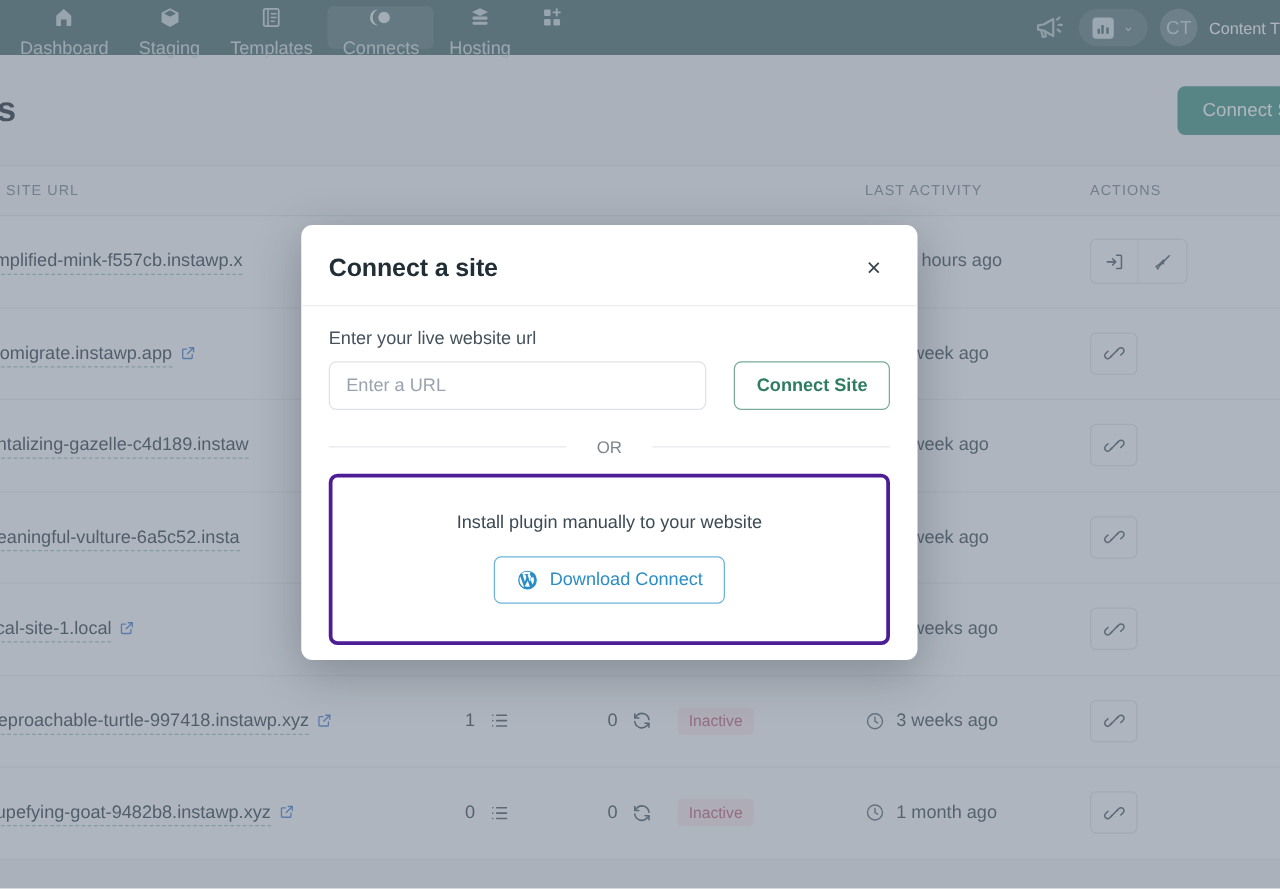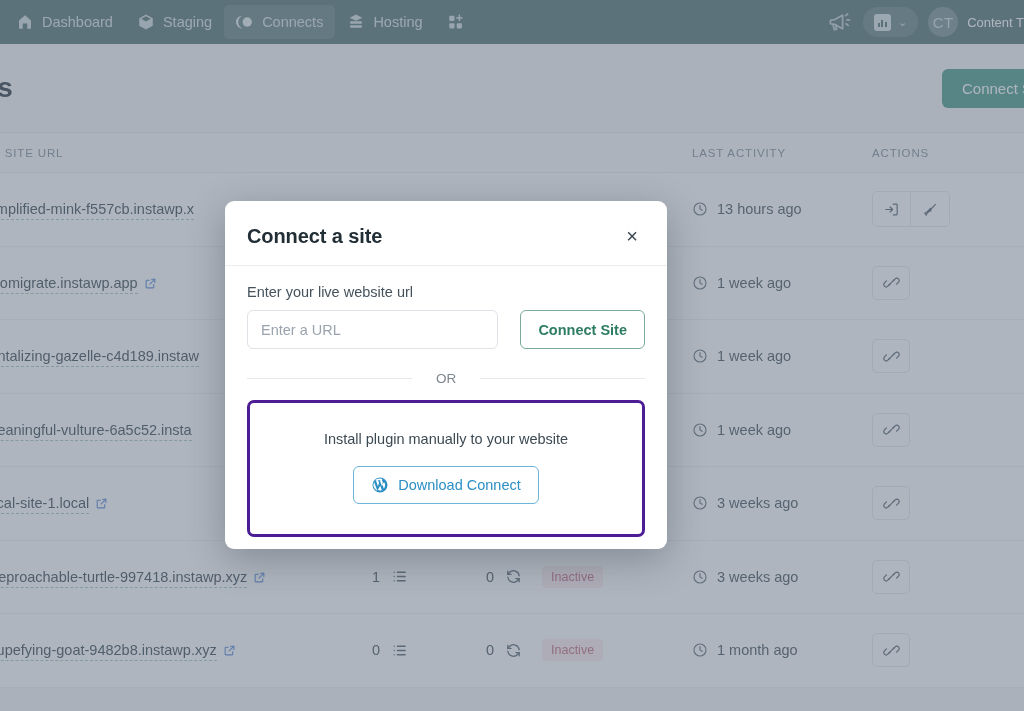--- a/index.html
+++ b/index.html
@@ -24,20 +24,21 @@
     display: flex; align-items: center;
     padding-left: 4px;
     z-index: 5;
   }
   .nav-item {
     display: flex; align-items: center; gap: 8px;
     height: 34px; padding: 0 12px;
     border-radius: 5px;
     color: #d6e0e0; font-size: 14.5px;
     white-space: nowrap;
+    flex-direction: column;
   }
   .nav-item.active { background: rgba(255,255,255,0.10); }
   .nav-ico { width: 18px; height: 18px; display: block; flex: 0 0 18px; }
   .nav-ico svg { width: 18px; height: 18px; display: block; }
   .nav-right {
     position: absolute; right: 0; top: 0;
     height: 44px; display: flex; align-items: center; gap: 10px;
     padding-right: 0px;
   }
   .megaphone { width: 26px; height: 26px; opacity: .85; }
@@ -153,28 +154,27 @@
   .overlay {
     position: absolute; top: 0; left: 0;
     width: 1024px; height: 711px;
     background: rgba(108,120,136,0.55);
     z-index: 20;
   }
 
   
   .modal {
     position: absolute;
-    left: 225px; top: 180px;
-    width: 442px;
+    left: 241px; top: 180px;
+    width: 493px;
     background: #ffffff;
     border-radius: 9px;
     box-shadow: 0 10px 38px rgba(20,28,38,0.28);
     z-index: 30;
     overflow: hidden;
-    margin-top: 21px;
   }
   .modal-head {
     display:flex; align-items:center; justify-content:space-between;
     padding: 22px 22px 16px 22px;
     border-bottom: 1px solid #ecedf0;
     margin: 0 0 0 0;
   }
   .modal-title { font-size: 20px; font-weight: bold; color: #222e36; letter-spacing: -0.1px;}
   .modal-close {
     width: 26px; height: 26px; display:flex; align-items:center; justify-content:center;
@@ -240,20 +240,30 @@
     <div class="nav-item">
       <span class="nav-ico">
         <svg viewBox="0 0 24 24" fill="#cfdcdc">
             <path d="M12 2 3 7v10l9 5 9-5V7zm0 2.3 6.3 3.5L12 11.3 5.7 7.8z"></path>
             <path d="M11 12.8 4.5 9.2V16l6.5 3.6zM13 12.8V19.6L19.5 16V9.2z"></path>
           </svg>
       </span>
       <span>Staging</span>
     </div>
 
+    <div class="nav-item">
+      <span class="nav-ico">
+        <svg viewBox="0 0 24 24" fill="none" stroke="#cfdcdc" stroke-width="1.9">
+            <rect x="4" y="2.8" width="16" height="18.4" rx="2"></rect>
+            <path d="M8.5 2.8v18.4" stroke-width="1.6"></path>
+            <path d="M12 8h5M12 12h5M12 16h3" stroke-width="1.6" stroke-linecap="round"></path>
+          </svg>
+      </span>
+      <span>Templates</span>
+    </div>
 
     <div class="nav-item active">
       <span class="nav-ico">
         <svg viewBox="0 0 24 24" fill="#e4eded">
             <path d="M8.5 3.5A8.5 8.5 0 0 0 8.5 20.5 9.3 9.3 0 0 1 8.5 3.5z"></path>
             <circle cx="15" cy="12" r="6.2"></circle>
           </svg>
       </span>
       <span>Connects</span>
     </div>

